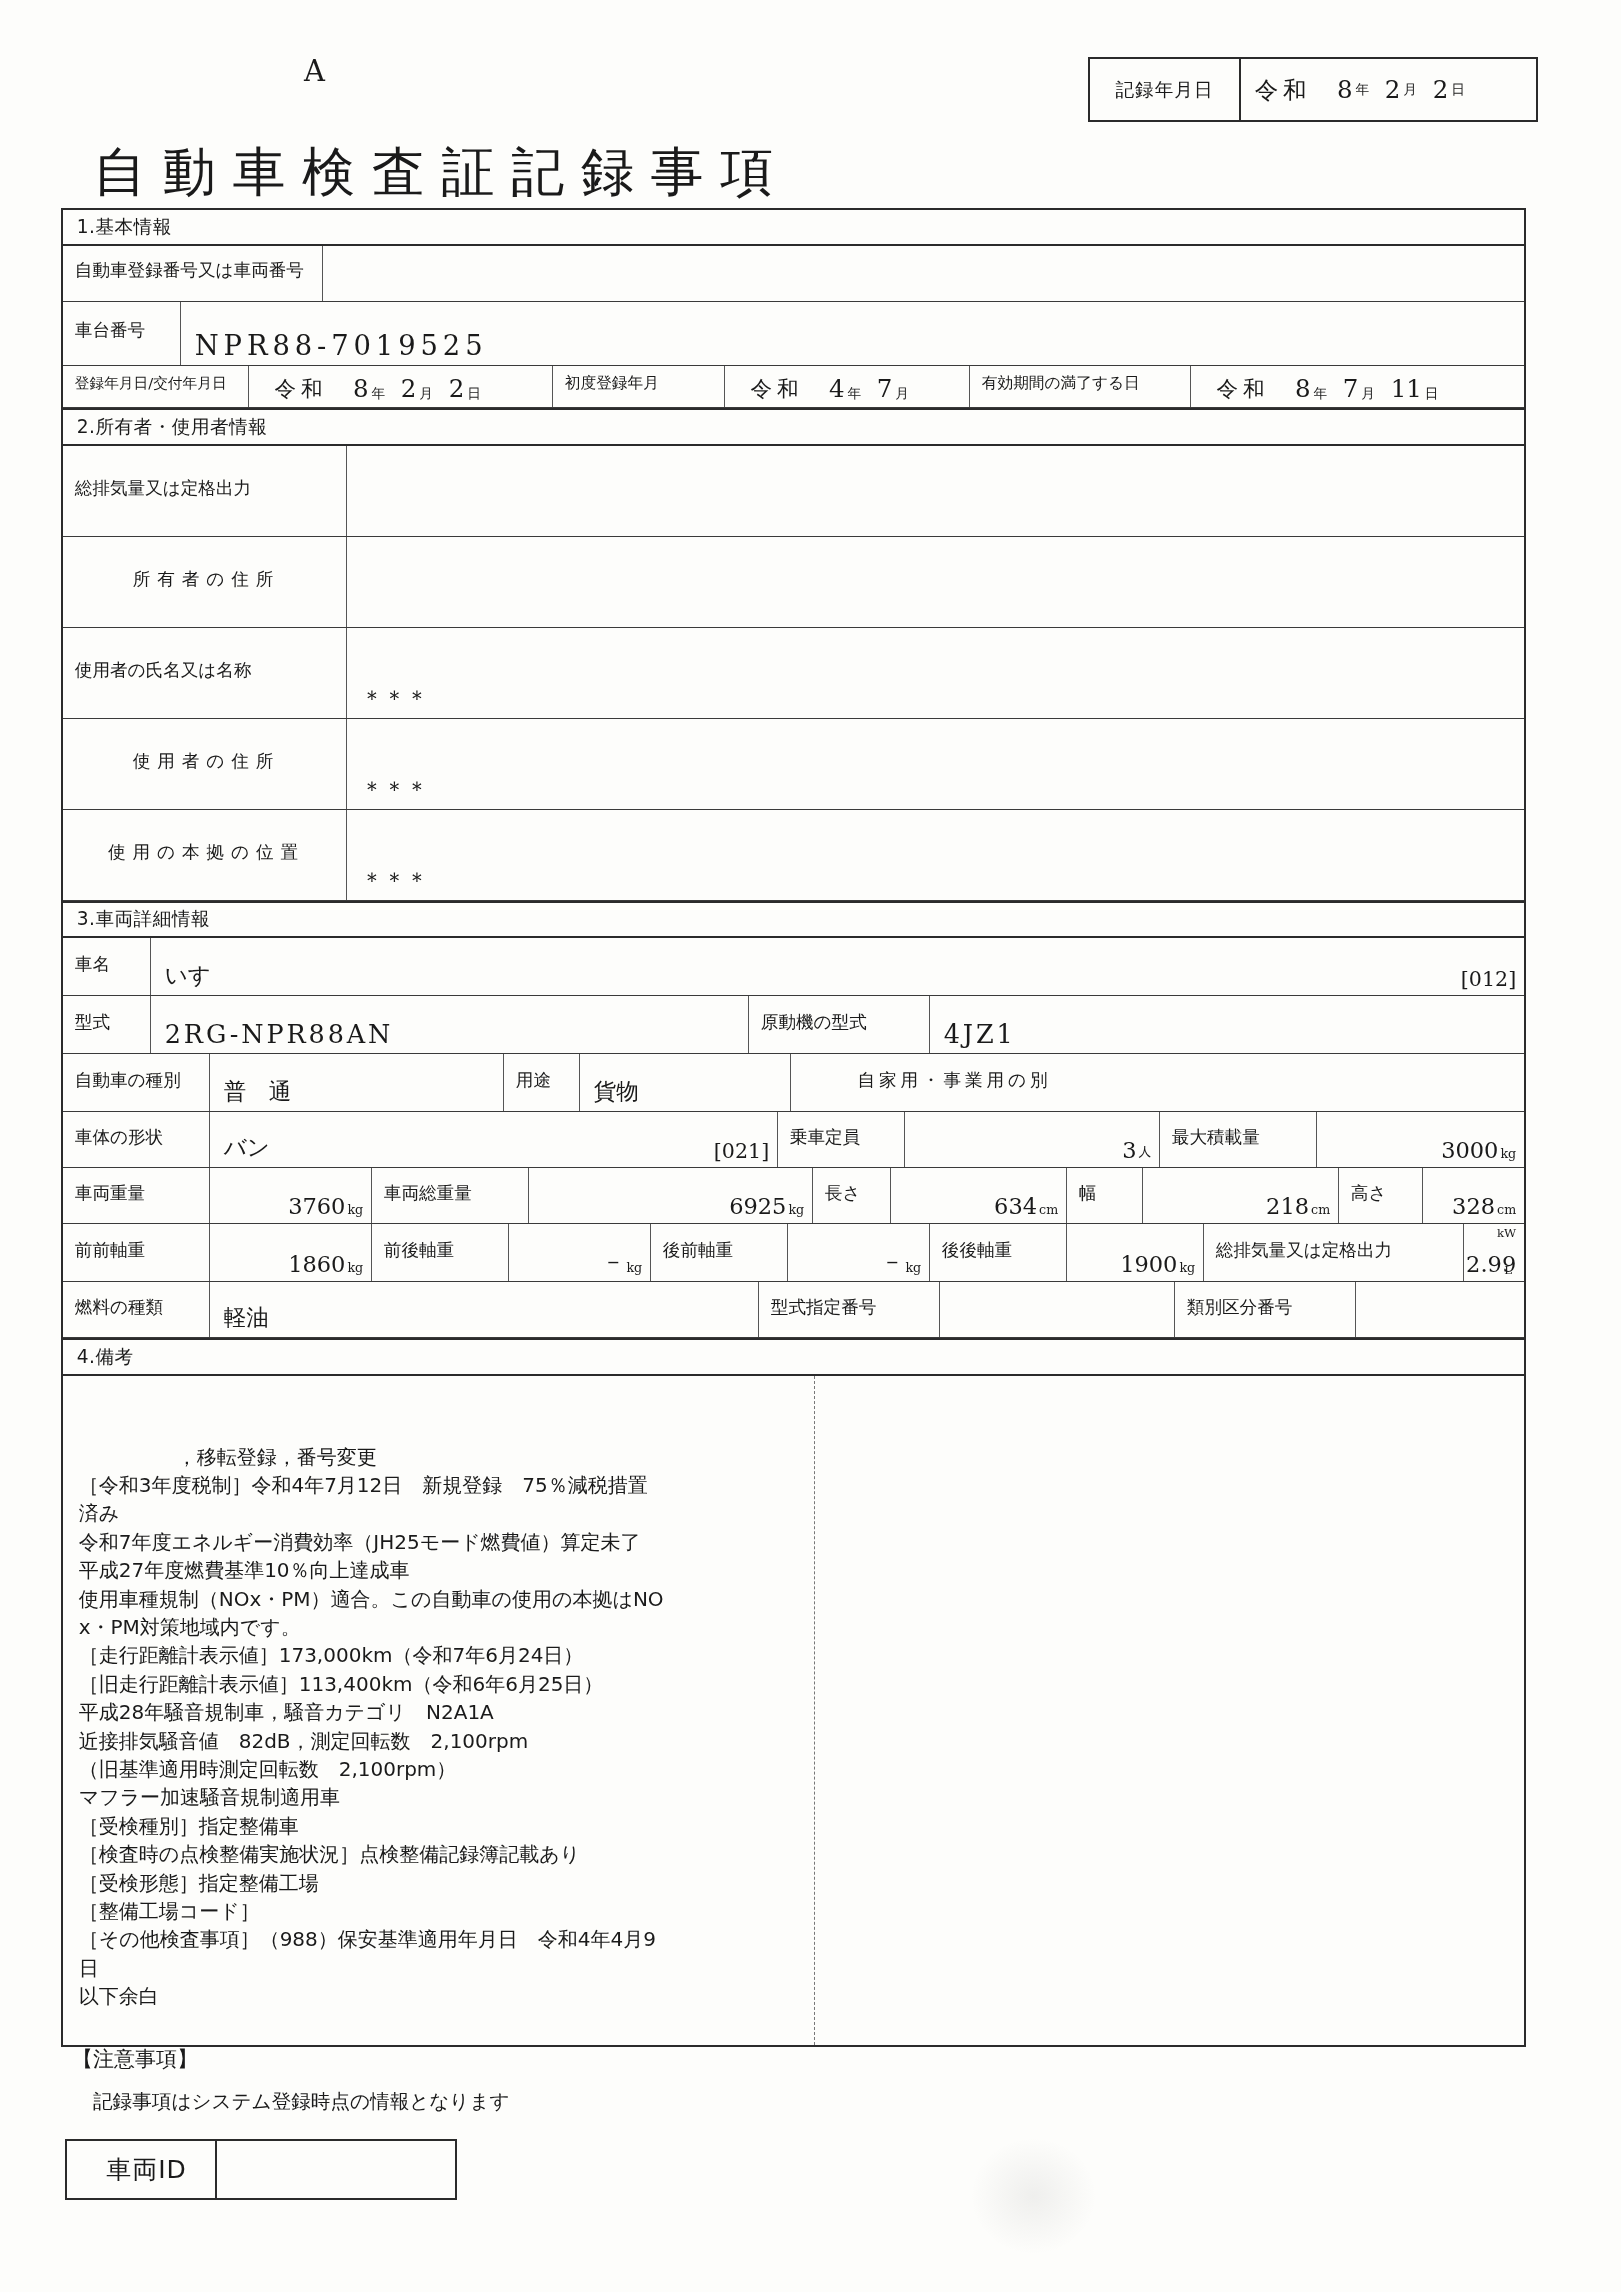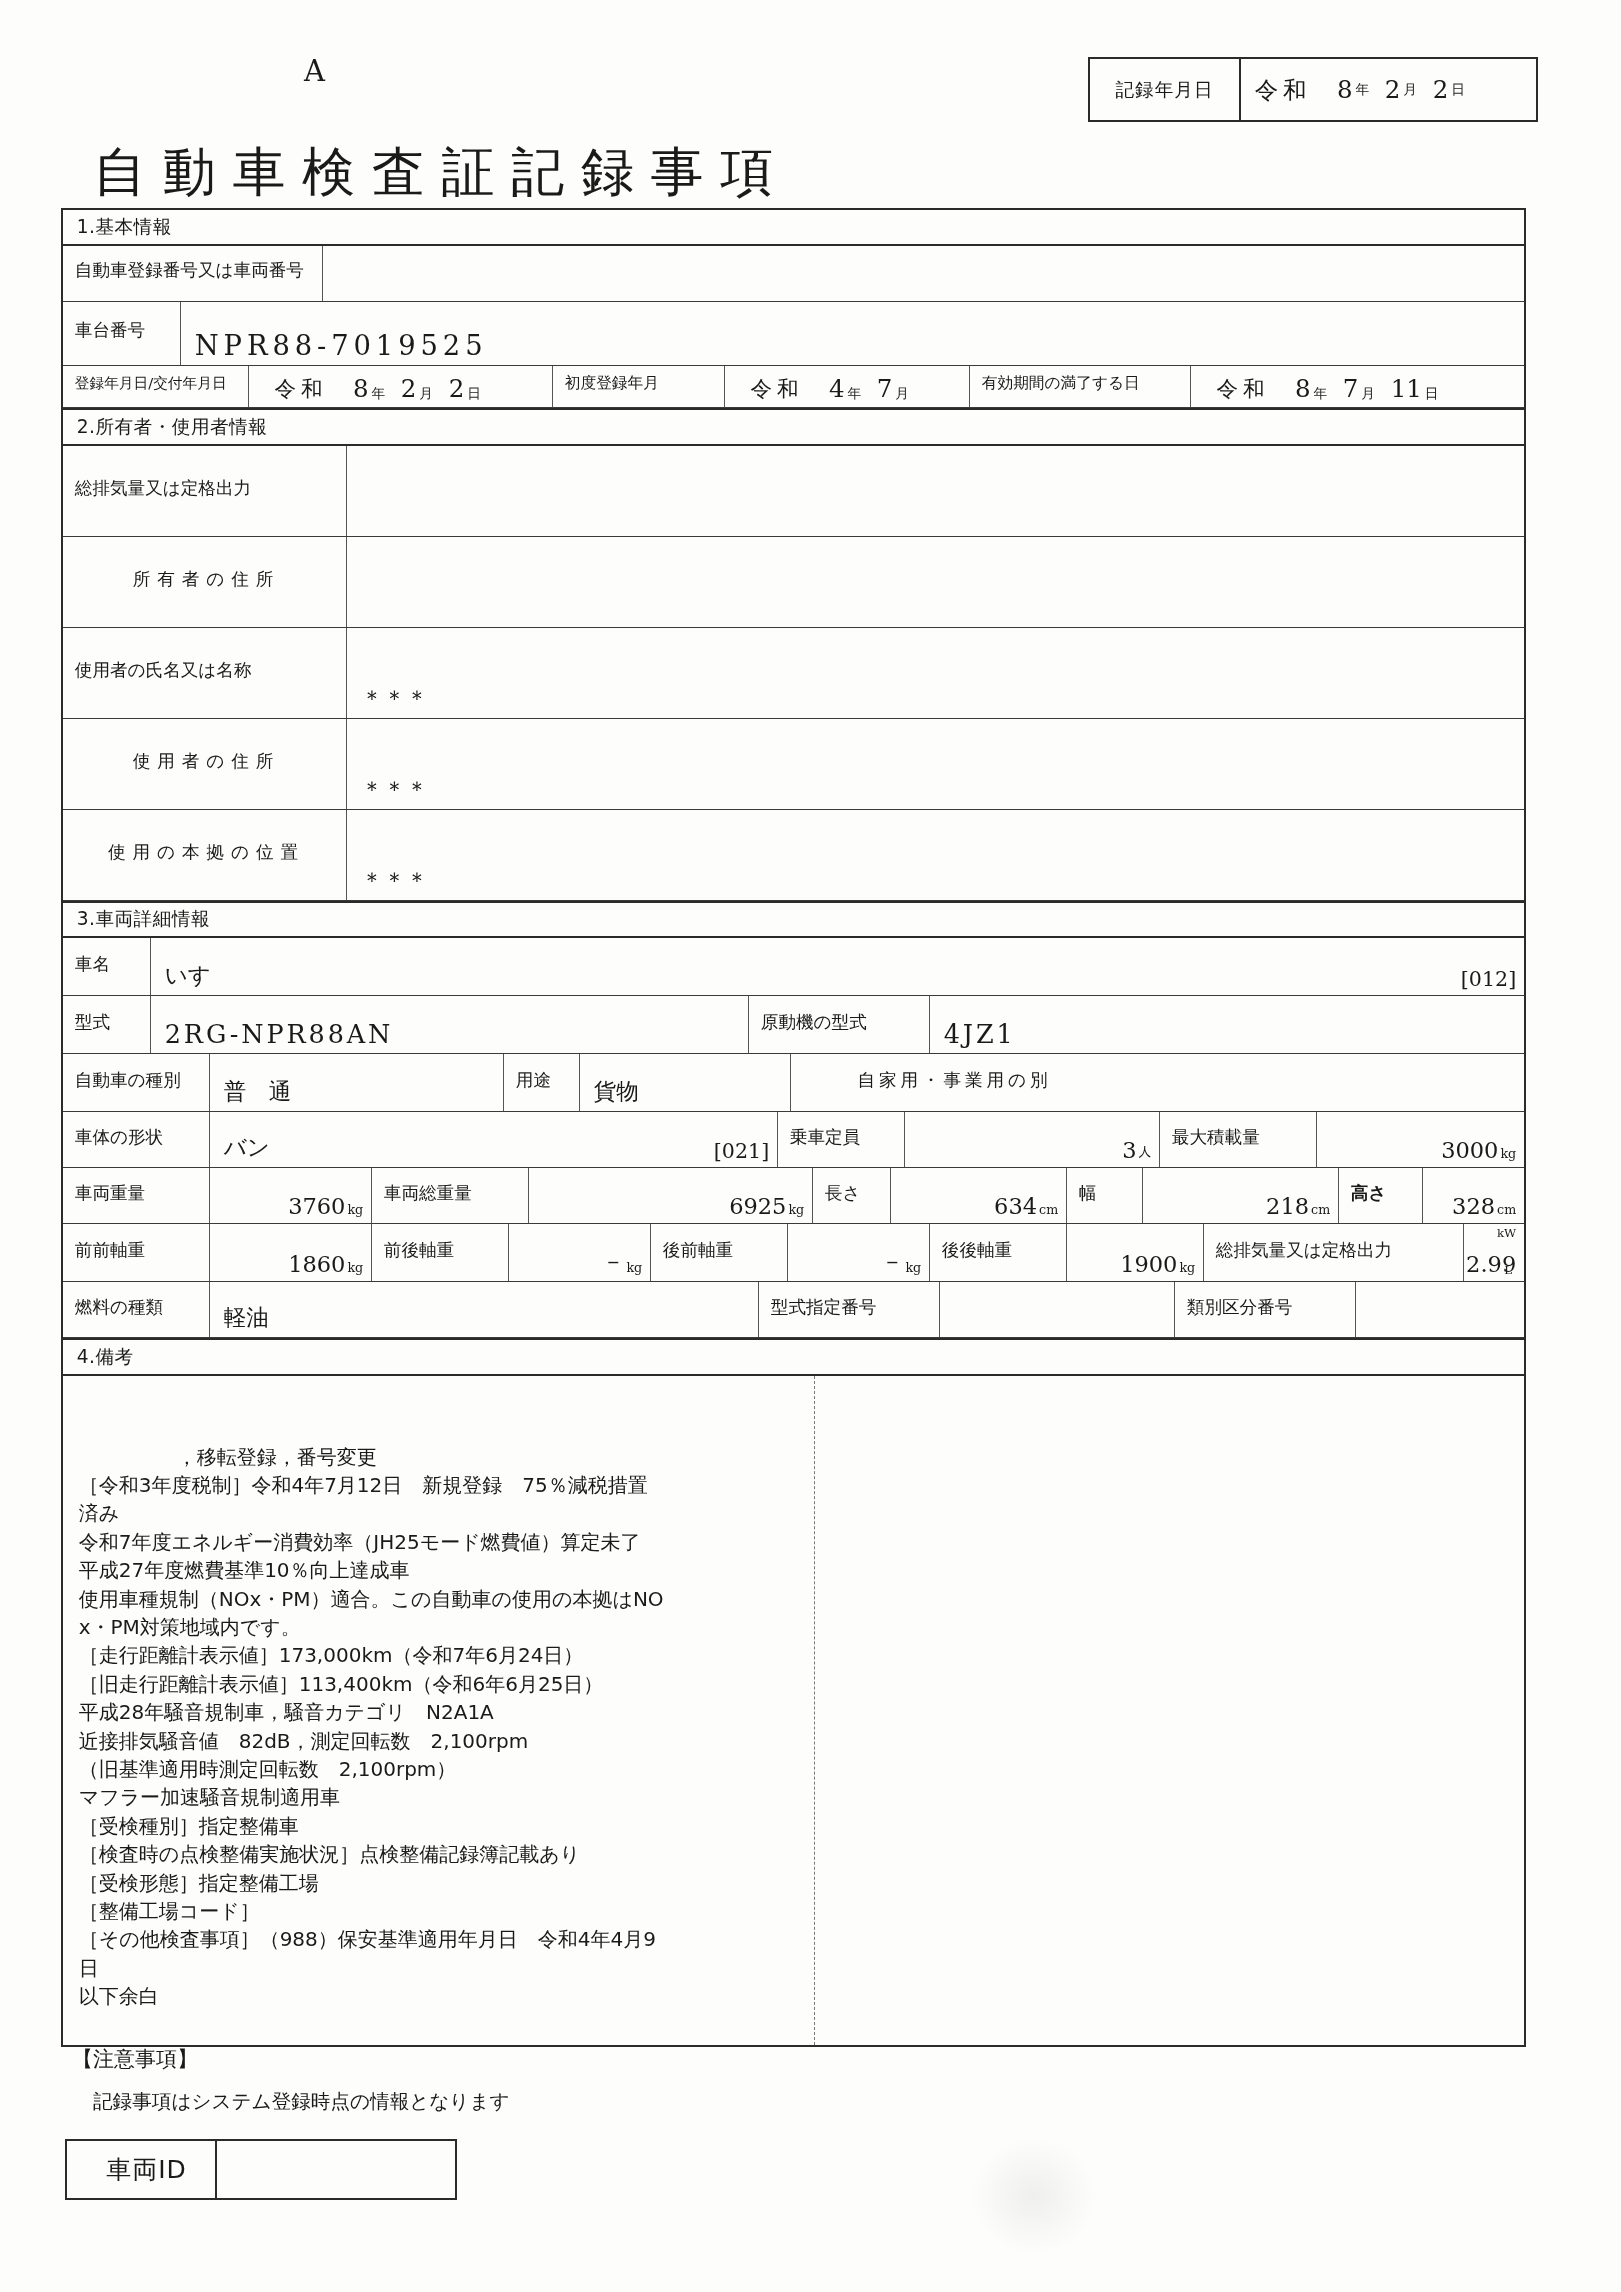--- a/index.html
+++ b/index.html
@@ -341,21 +341,21 @@
       <div class="cell lab" style="width:78px;min-height:55px;">長さ</div>
       <div class="cell valc rt vsep" style="width:176px;flex:none;min-height:55px;">
         <span>634</span>
           <span class="unitsm">cm</span>
       </div>
       <div class="cell lab" style="width:76px;min-height:55px;">幅</div>
       <div class="cell valc rt vsep" style="width:196px;flex:none;min-height:55px;">
         <span>218</span>
           <span class="unitsm">cm</span>
       </div>
-      <div class="cell lab" style="width:84px;min-height:55px;font-weight:bold;">高さ</div>
+      <div class="cell lab" style="width:84px;min-height:55px;">高さ</div>
       <div class="cell valc rt" style="min-height:55px;">
         <span>328</span>
           <span class="unitsm">cm</span>
       </div>
     </div>
 
     <div class="row">
       <div class="cell lab" style="width:147px;min-height:57px;">前前軸重</div>
       <div class="cell valc rt vsep" style="width:162px;flex:none;min-height:57px;">
         <span>1860</span>

